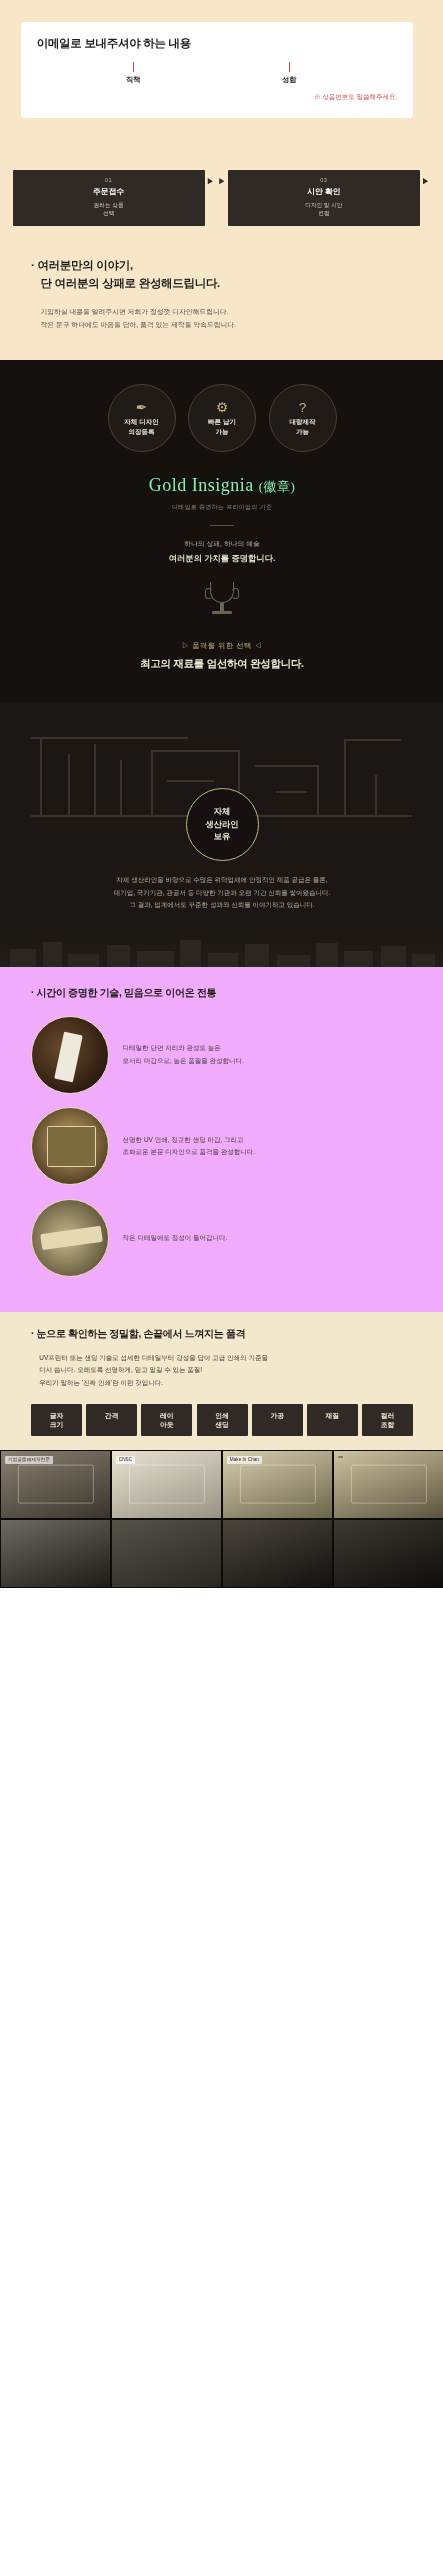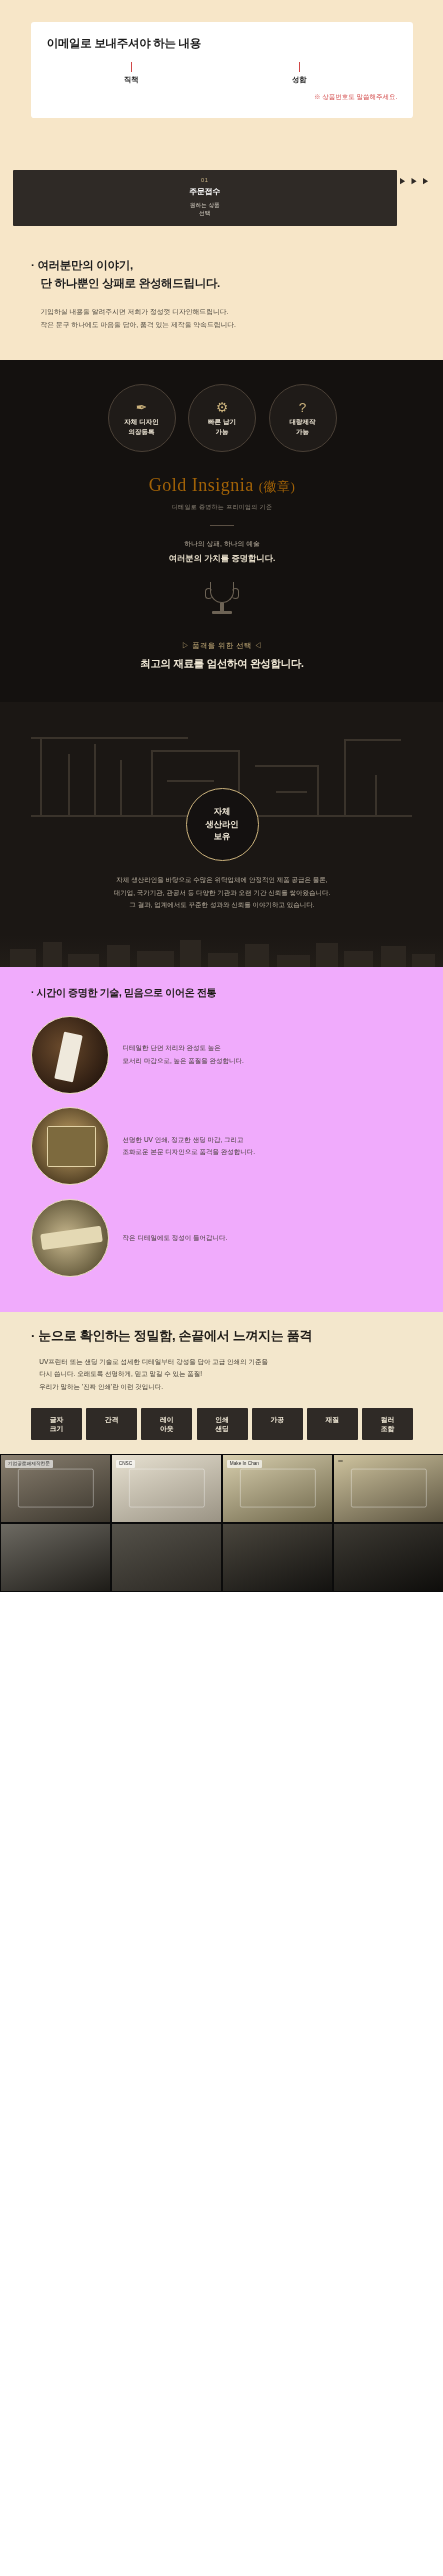--- a/index.html
+++ b/index.html
@@ -7,21 +7,21 @@
     width: 444px;
     background: #ffffff;
     font-family: "Liberation Sans", sans-serif;
     color: #222;
   }
   .page { width: 444px; overflow: hidden; }
 
   
   .sec-email {
     background: #f7e6c8;
-    padding: 22px 31px 18px 31px;
+    padding: 22px 31px 18px 21px;
   }
   .email-card {
     background: #ffffff;
     border-radius: 3.1px;
     padding: 13.6px 15.7px 15.7px 15.7px;
   }
   .email-title {
     font-size: 11.5px;
     font-weight: bold;
     color: #1c1c1c;
@@ -71,21 +71,21 @@
     color: #2a2a2a;
     font-weight: bold;
   }
   .pointer .bar {
     display: block;
     width: 1px;
     height: 10.4px;
     background: #d24848;
     margin: 0 auto 2.1px auto;
   }
-  .pointer.p1 { left: 72px; }
+  .pointer.p1 { left: 84px; }
   .pointer.p2 { left: 240px; }
   .email-note {
     margin-top: 3.1px;
     text-align: right;
     font-size: 6.5px;
     color: #d24848;
   }
 
   
   .sec-steps {
@@ -178,21 +178,21 @@
   .badge .b-ico { font-size: 13.6px; color: #cbb27c; line-height: 1; }
   .badge .b-label {
     font-size: 6.5px;
     line-height: 1.45;
     color: #efe7d6;
     font-weight: bold;
   }
   .gold-title {
     font-family: "Liberation Serif", serif;
     font-size: 18px;
-    color: #a16207;
+    color: #86efac;
     letter-spacing: 0.5px;
   }
   .gold-title .kr { font-size: 13px; }
   .gold-sub {
     margin-top: 6.3px;
     font-size: 6px;
     color: #8e8578;
     letter-spacing: 0.3px;
   }
   .rule {
@@ -333,21 +333,21 @@
     line-height: 1.95;
     color: #3c372e;
   }
 
   
   .sec-quality {
     background: #f3e7cc;
     padding: 15.7px 31px 0 31px;
   }
   .q-head {
-    font-size: 13px;
+    font-size: 10px;
     font-weight: bold;
     color: #1f1c18;
     margin-bottom: 10.4px;
     letter-spacing: -0.3px;
   }
   .q-copy {
     font-size: 6.5px;
     line-height: 1.95;
     color: #3c372e;
     padding-left: 8.3px;
@@ -442,27 +442,33 @@
 
   <section class="sec-steps">
     <div class="step">
       <div class="num">01</div>
       <div class="st-title">주문접수</div>
       <div class="st-desc" style="white-space:pre-line">원하는 상품
 선택</div>
     </div>
     <div class="step-arrow">▶</div>
     <div class="step-arrow">▶</div>
+    <div class="step">
+      <div class="num">03</div>
+      <div class="st-title">시안 확인</div>
+      <div class="st-desc" style="white-space:pre-line">디자인 및 시안
+컨펌</div>
+    </div>
     <div class="step-arrow">▶</div>
   </section>
 
   <section class="sec-promise">
     <div class="promise-head">
       <span>· 여러분만의 이야기,</span>
-      <span class="l2">단 하나뿐인 상패로 완성해드립니다.</span>
+      <span class="l2">단 여러분의 상패로 완성해드립니다.</span>
     </div>
     <div class="promise-sub">
       <div>기입하실 내용을 알려주시면 저희가 정성껏 디자인해드립니다.</div>
       <div>작은 문구 하나에도 마음을 담아, 품격 있는 제작을 약속드립니다.</div>
     </div>
   </section>
 
   <section class="sec-dark">
     <div class="badge-row">
       <div class="badge">

